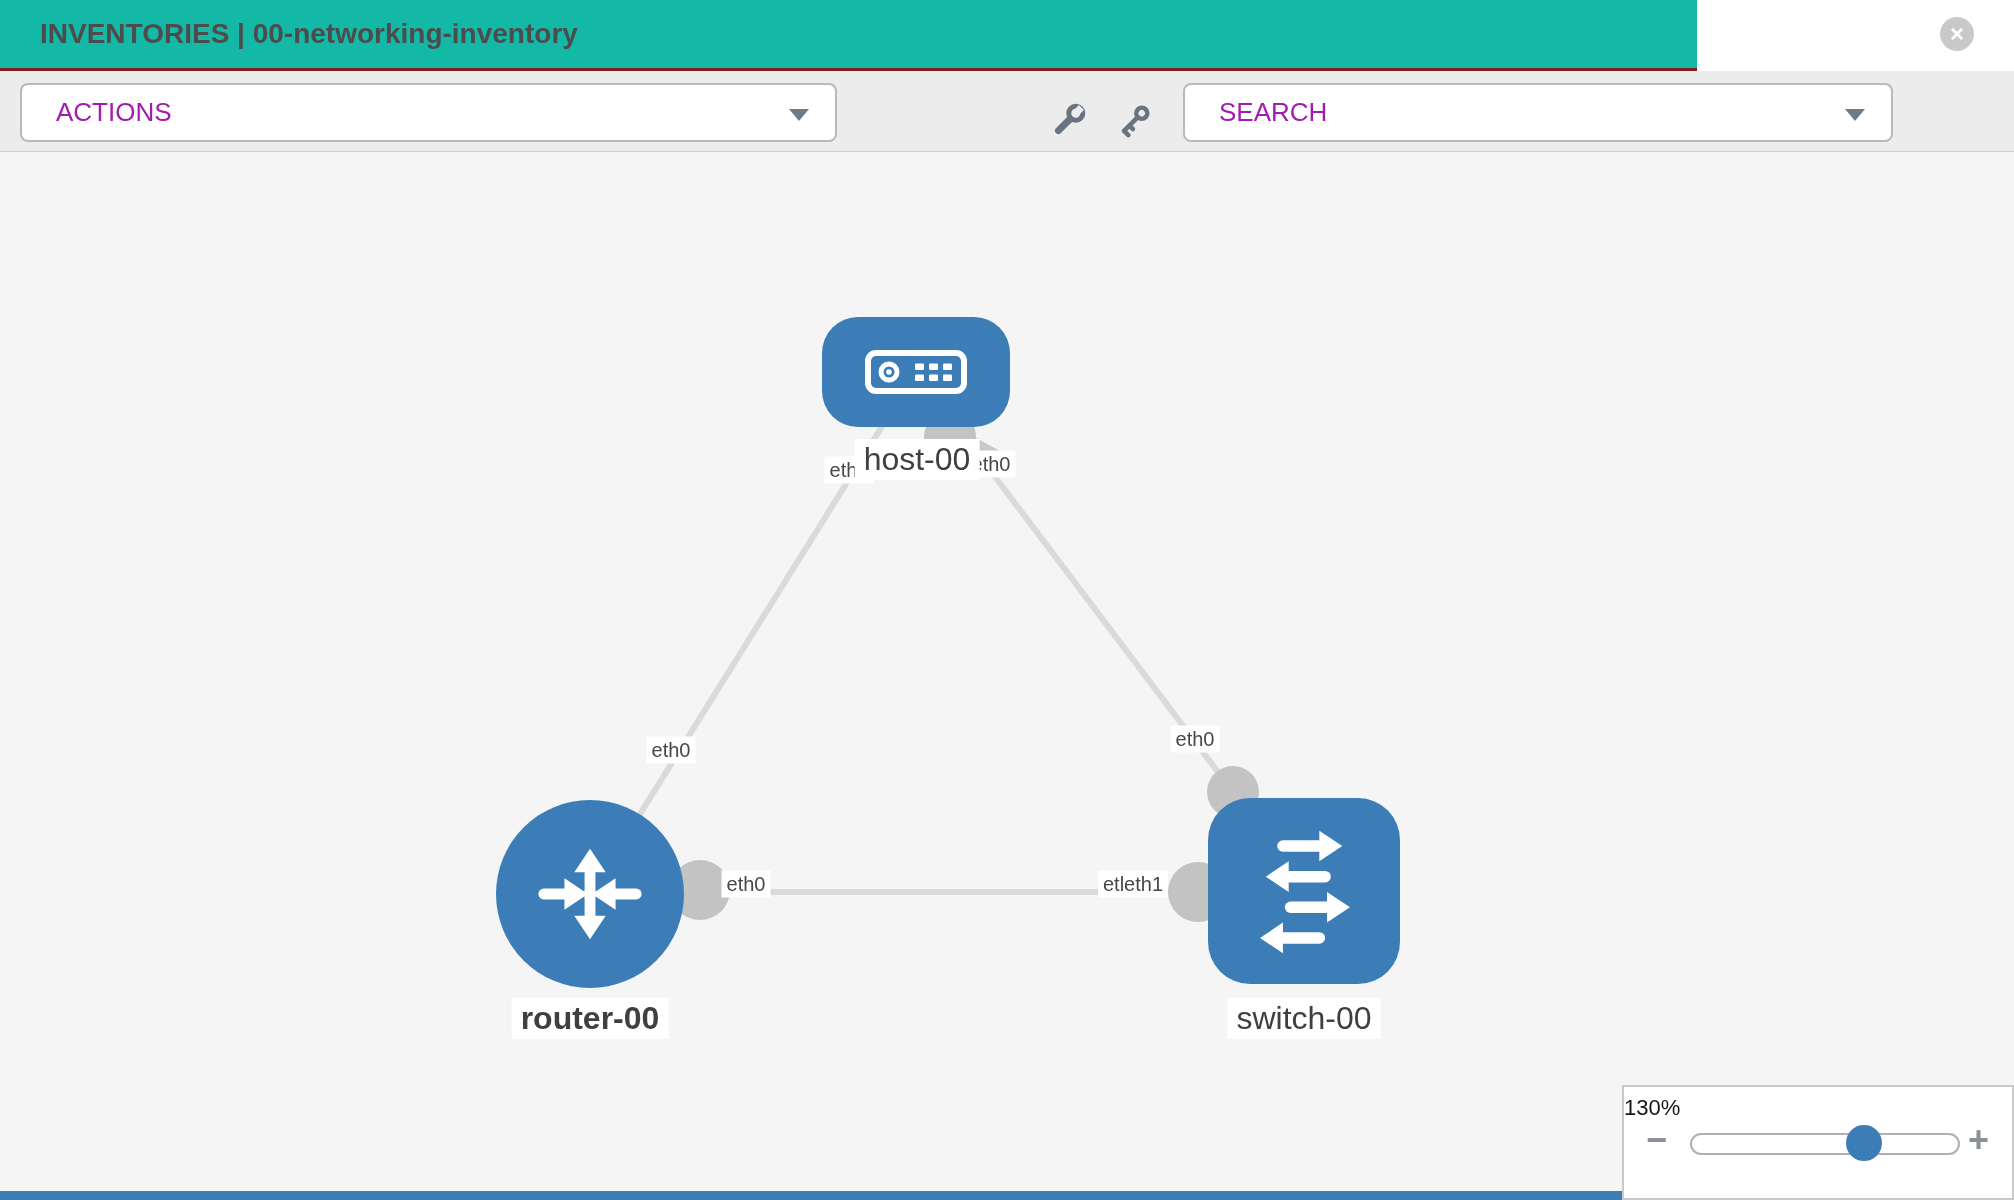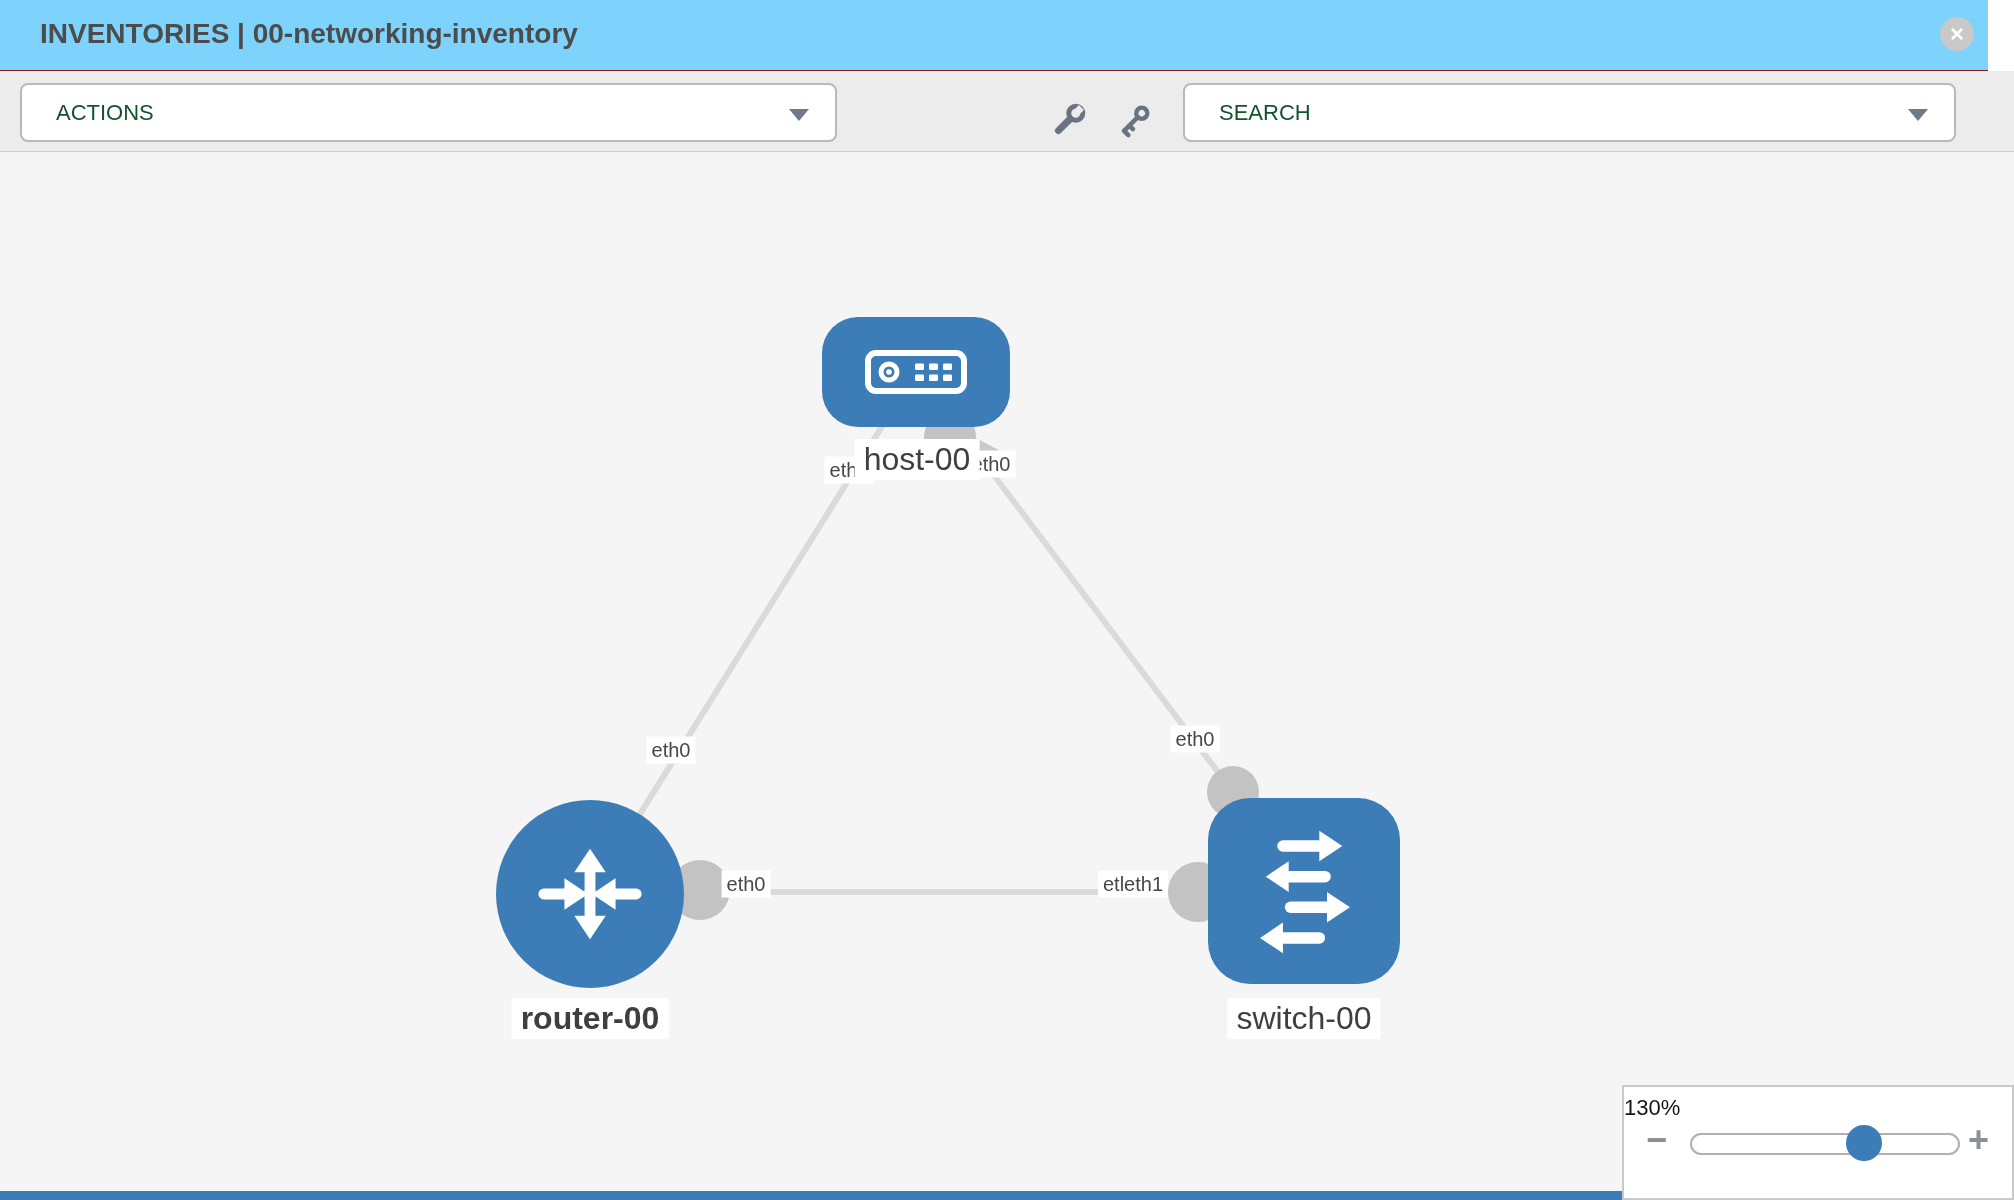--- a/index.html
+++ b/index.html
@@ -1,36 +1,36 @@
 <!DOCTYPE html>
 <html><head>
 <meta charset="utf-8">
 <style>
   html,body{margin:0;padding:0;width:2014px;height:1200px;overflow:hidden;
     font-family:"Liberation Sans","DejaVu Sans",sans-serif;background:#ffffff;}
   .app{position:relative;width:2014px;height:1200px;}
 
   
-  .header{position:absolute;top:0;left:0;width:1988px;height:71px;background:#7dd3fc;
-    border-bottom:1px solid #7f1d1d;box-sizing:border-box;}
+  .header{position:absolute;top:0;left:0;width:1697px;height:71px;background:#14b8a6;
+    border-bottom:3px solid #7f1d1d;box-sizing:border-box;}
   .header-title{position:absolute;left:40px;top:18px;font-size:28px;font-weight:bold;color:#4c4c4c;}
   .close-btn{position:absolute;left:1940px;top:17px;width:34px;height:34px;border-radius:50%;
     background:#c9c9c9;color:#ffffff;display:flex;align-items:center;justify-content:center;
     font-size:24px;font-weight:bold;cursor:pointer;line-height:1;}
 
   
   .toolbar{position:absolute;top:71px;left:0;width:2014px;height:81px;background:#ececec;
     border-bottom:1px solid #d0d0d0;box-sizing:border-box;}
   .select-box{position:absolute;top:12px;height:59px;background:#ffffff;border:2px solid #b9b9b9;
     border-radius:8px;box-sizing:border-box;cursor:pointer;}
-  .select-box .sel-label{position:absolute;left:34px;top:0;line-height:55px;font-size:22px;color:#14532d;}
+  .select-box .sel-label{position:absolute;left:34px;top:0;line-height:55px;font-size:26px;color:#a21caf;}
   .caret{position:absolute;right:26px;top:24px;width:0;height:0;border-left:10px solid transparent;
     border-right:10px solid transparent;border-top:12px solid #6e7a87;}
   .actions-box{left:20px;width:817px;}
-  .search-box{left:1183px;width:773px;}
+  .search-box{left:1183px;width:710px;}
   .tool-icon-btn{position:absolute;top:26px;width:48px;height:48px;display:flex;
     align-items:center;justify-content:center;cursor:pointer;}
   .wrench-btn{left:1044px;}
   .key-btn{left:1110px;}
 
   
   .canvas{position:absolute;top:152px;left:0;width:2014px;height:1048px;background:#f5f5f5;}
   .links-layer{position:absolute;left:0;top:0;z-index:1;}
   .node{position:absolute;z-index:2;background:#3d7db7;display:flex;align-items:center;
     justify-content:center;cursor:pointer;}

